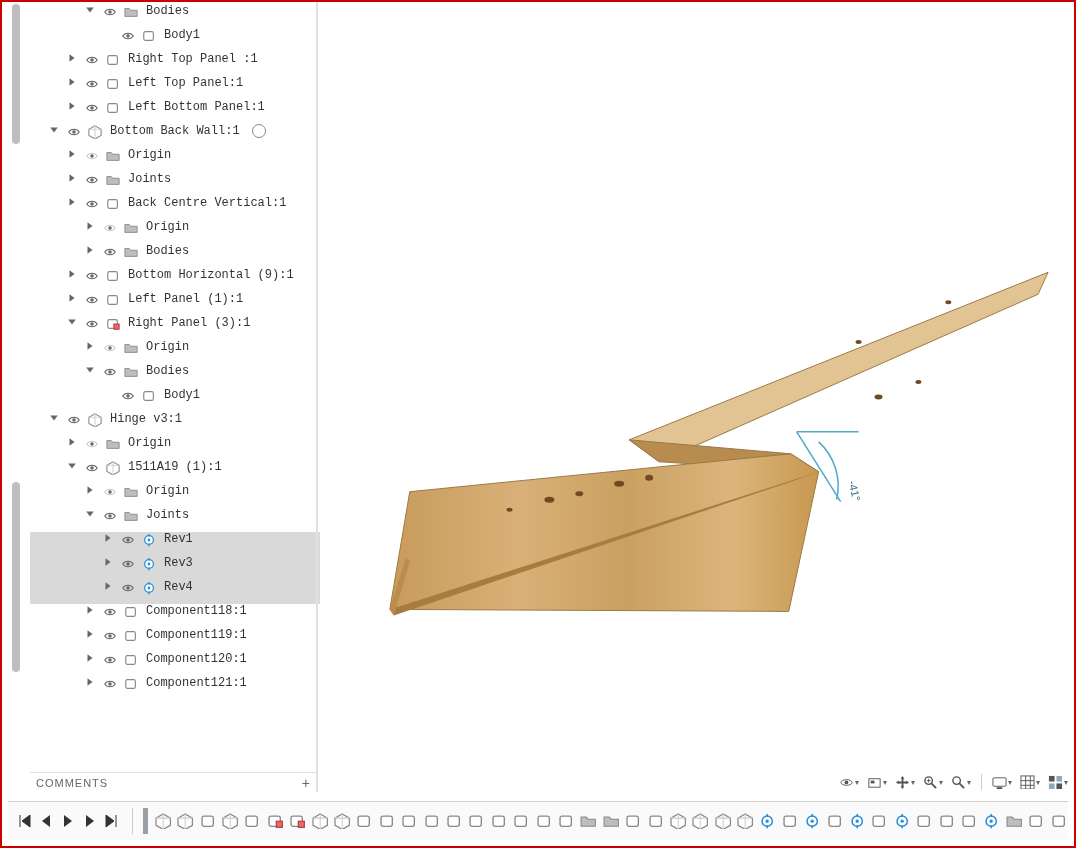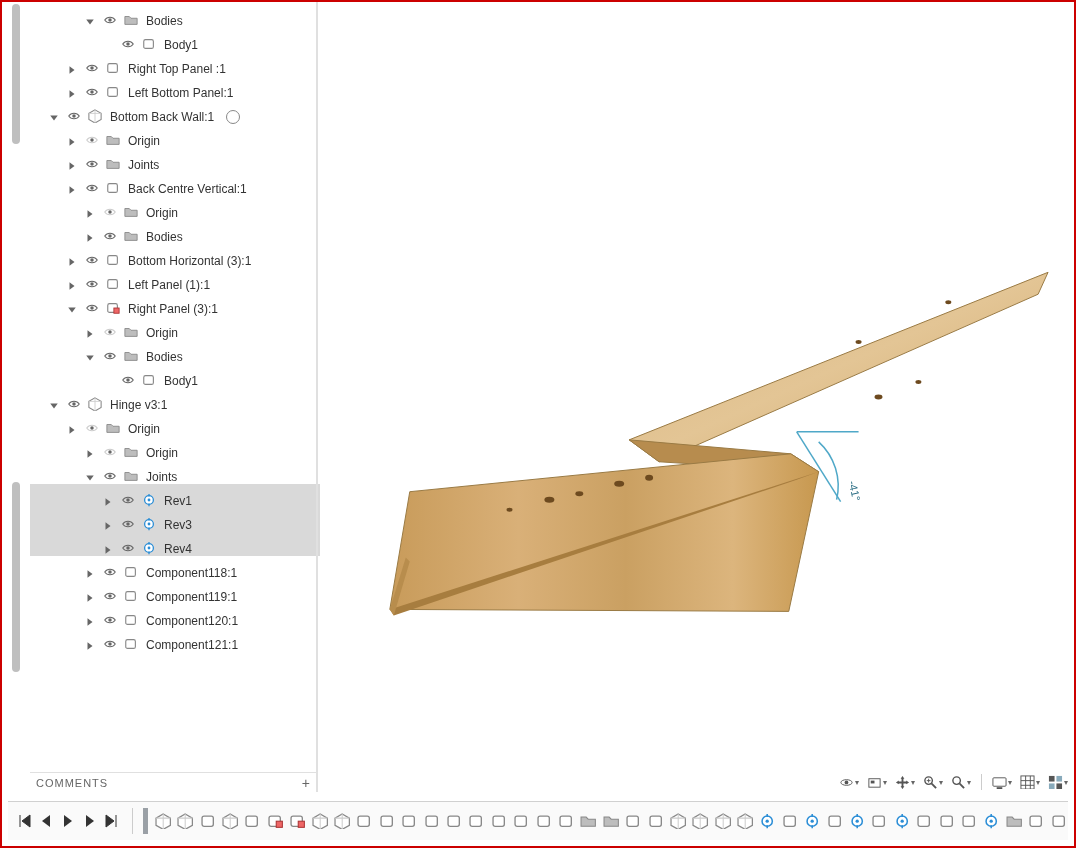--- a/index.html
+++ b/index.html
@@ -1,20 +1,20 @@
 <!DOCTYPE html>
 <html><head>
 <meta charset="utf-8">
 <style>
 html,body{margin:0;padding:0;font-family:Arial,Helvetica,sans-serif;font-size:12px;color:#333;background:#fff;}
 .app{position:relative;width:1076px;height:848px;box-sizing:border-box;border:2px solid #c00;overflow:hidden;}
 .scrollgutter{position:absolute;left:6px;top:0;width:18px;height:760px;}
 .scrollgutter .thumb{position:absolute;left:4px;width:8px;background:#bfbfbf;border-radius:4px;}
 .tree{position:absolute;left:28px;top:0;width:290px;height:760px;background:#fff;box-sizing:border-box;padding-top:2px;}
-.row{display:flex;align-items:flex-end;height:24px;white-space:nowrap;}
+.row{display:flex;align-items:flex-start;height:24px;white-space:nowrap;font-family:Liberation Mono, monospace;}
 .ind{display:inline-block;height:1px;}
 .exp{width:12px;height:12px;display:flex;align-items:center;justify-content:center;color:#555;margin-right:4px;}
 .exp svg{width:10px;height:10px;}
 .vis{width:20px;height:16px;display:flex;align-items:center;justify-content:center;margin-right:2px;}
 .vis svg{width:18px;height:12px;}
 .vis.off svg path{stroke:#ccc;fill:none;}
 .vis.on svg path{stroke:#666;fill:none;}
 .ico{width:18px;height:16px;display:flex;align-items:center;justify-content:center;margin-right:6px;}
 .ico svg{width:16px;height:14px;}
 .lbl{padding-right:6px;}
@@ -113,20 +113,40 @@
           <svg viewBox="0 0 16 16" xmlns="http://www.w3.org/2000/svg">
             <path d="M1 8 C4 3 12 3 15 8 C12 13 4 13 1 8 Z" stroke-width="1.4"></path>
             <circle cx="8" cy="8" r="2.3" fill="#666"></circle>
           </svg>
         </span>
         <span class="ico">
           <svg viewBox="0 0 16 16" xmlns="http://www.w3.org/2000/svg">
             <rect x="2" y="3" width="11" height="10" rx="2" fill="#fff" stroke="#888" stroke-width="1.3"></rect>
           </svg>
         </span>
+        <span class="lbl">Left Top Panel:1</span>
+      </div>
+      <div class="row">
+        <span class="ind" style="width:36px"></span>
+        <span class="exp">
+          <svg viewBox="0 0 16 16" xmlns="http://www.w3.org/2000/svg">
+            <path d="M4 2 L12 8 L4 14 Z" fill="#666"></path>
+          </svg>
+        </span>
+        <span class="vis on">
+          <svg viewBox="0 0 16 16" xmlns="http://www.w3.org/2000/svg">
+            <path d="M1 8 C4 3 12 3 15 8 C12 13 4 13 1 8 Z" stroke-width="1.4"></path>
+            <circle cx="8" cy="8" r="2.3" fill="#666"></circle>
+          </svg>
+        </span>
+        <span class="ico">
+          <svg viewBox="0 0 16 16" xmlns="http://www.w3.org/2000/svg">
+            <rect x="2" y="3" width="11" height="10" rx="2" fill="#fff" stroke="#888" stroke-width="1.3"></rect>
+          </svg>
+        </span>
         <span class="lbl">Left Bottom Panel:1</span>
       </div>
       <div class="row">
         <span class="ind" style="width:18px"></span>
         <span class="exp">
           <svg viewBox="0 0 16 16" xmlns="http://www.w3.org/2000/svg">
             <path d="M2 4 L8 12 L14 4 Z" fill="#666"></path>
           </svg>
         </span>
         <span class="vis on">
@@ -255,21 +275,21 @@
           <svg viewBox="0 0 16 16" xmlns="http://www.w3.org/2000/svg">
             <path d="M1 8 C4 3 12 3 15 8 C12 13 4 13 1 8 Z" stroke-width="1.4"></path>
             <circle cx="8" cy="8" r="2.3" fill="#666"></circle>
           </svg>
         </span>
         <span class="ico">
           <svg viewBox="0 0 16 16" xmlns="http://www.w3.org/2000/svg">
             <rect x="2" y="3" width="11" height="10" rx="2" fill="#fff" stroke="#888" stroke-width="1.3"></rect>
           </svg>
         </span>
-        <span class="lbl">Bottom Horizontal (3):1</span>
+        <span class="lbl">Bottom Horizontal (9):1</span>
       </div>
       <div class="row">
         <span class="ind" style="width:36px"></span>
         <span class="exp">
           <svg viewBox="0 0 16 16" xmlns="http://www.w3.org/2000/svg">
             <path d="M4 2 L12 8 L4 14 Z" fill="#666"></path>
           </svg>
         </span>
         <span class="vis on">
           <svg viewBox="0 0 16 16" xmlns="http://www.w3.org/2000/svg">
@@ -394,20 +414,41 @@
             <path d="M1 8 C4 3 12 3 15 8 C12 13 4 13 1 8 Z" stroke-width="1.4"></path>
             <circle cx="8" cy="8" r="2.3" fill="#666"></circle>
           </svg>
         </span>
         <span class="ico">
           <svg viewBox="0 0 16 16" xmlns="http://www.w3.org/2000/svg">
             <path d="M1 4 L6 4 L8 6 L15 6 L15 13 L1 13 Z" fill="#bdbdbd" stroke="#888"></path>
           </svg>
         </span>
         <span class="lbl">Origin</span>
+      </div>
+      <div class="row">
+        <span class="ind" style="width:36px"></span>
+        <span class="exp">
+          <svg viewBox="0 0 16 16" xmlns="http://www.w3.org/2000/svg">
+            <path d="M2 4 L8 12 L14 4 Z" fill="#666"></path>
+          </svg>
+        </span>
+        <span class="vis on">
+          <svg viewBox="0 0 16 16" xmlns="http://www.w3.org/2000/svg">
+            <path d="M1 8 C4 3 12 3 15 8 C12 13 4 13 1 8 Z" stroke-width="1.4"></path>
+            <circle cx="8" cy="8" r="2.3" fill="#666"></circle>
+          </svg>
+        </span>
+        <span class="ico">
+          <svg viewBox="0 0 16 16" xmlns="http://www.w3.org/2000/svg">
+            <path d="M8 1 L15 5 L15 12 L8 16 L1 12 L1 5 Z" fill="#fff" stroke="#888" stroke-width="1.2"></path>
+            <path d="M8 1 L8 16 M1 5 L15 5" stroke="#ccc"></path>
+          </svg>
+        </span>
+        <span class="lbl">1511A19 (1):1</span>
       </div>
       <div class="row">
         <span class="ind" style="width:54px"></span>
         <span class="exp">
           <svg viewBox="0 0 16 16" xmlns="http://www.w3.org/2000/svg">
             <path d="M4 2 L12 8 L4 14 Z" fill="#666"></path>
           </svg>
         </span>
         <span class="vis off">
           <svg viewBox="0 0 16 16" xmlns="http://www.w3.org/2000/svg">

